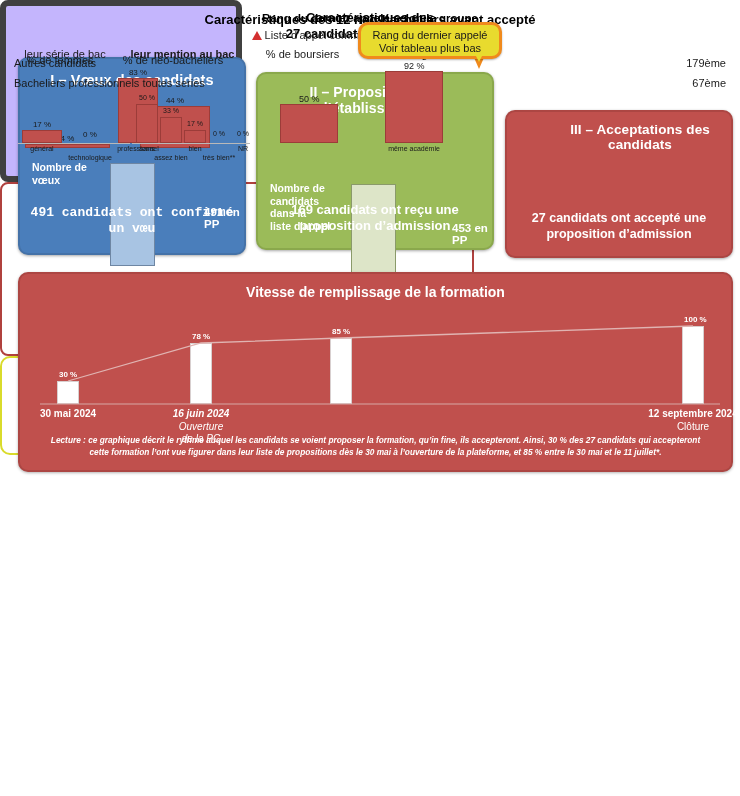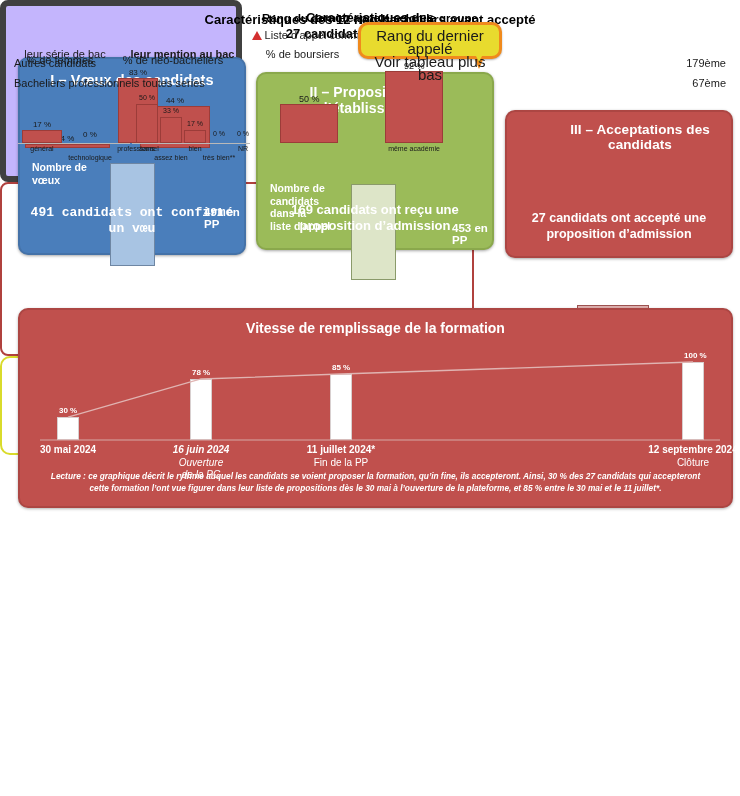--- a/index.html
+++ b/index.html
@@ -110,21 +110,21 @@
   
   #callout {
     position: absolute;
     left: 358px; top: 22px; width: 144px; height: 37px;
     background: #E8DB2E;
     border: 3px solid #F08A1C;
     border-radius: 10px;
     box-sizing: border-box;
     text-align: center;
     color: #1a1a1a;
-    font-size: 15px;
+    font-size: 11px;
     line-height: 13px;
     padding-top: 4px;
     box-shadow: 0 1px 2px rgba(0,0,0,0.3);
     z-index: 8;
   }
   #callout-tail {
     position: absolute;
     left: 472px; top: 53px;
     width: 0; height: 0;
     border-left: 7px solid transparent;
@@ -141,21 +141,20 @@
     border-top: 10px solid #E8DB2E;
     z-index: 9;
   }
 
   
   #panel-timeline {
     left: 18px; top: 272px; width: 715px; height: 200px;
     background: #C0504D;
     border: 2px solid #AC4643;
     box-shadow: 0 1px 3px rgba(0,0,0,0.3);
-    margin-top: 36px;
   }
   #timeline-title {
     position: absolute; left: 0; right: 0; top: 10px;
     text-align: center; color: #ffffff;
     font-weight: bold; font-size: 14px;
   }
   #timeline-plot {
     position: absolute;
     left: 0; top: 30px; width: 715px; height: 100px;
   }
@@ -334,21 +333,20 @@
   <div id="timeline-plot">
       <div class="tl-bar" style="left: 37px; width: 22px; height: 23px;"></div>
       <div class="tl-pct" style="left: 39px; top: 66px;">30 %</div>
       <div class="tl-xlabel" style="left: -32px; width: 160px; top: 104px;"><span class="tl-date">30 mai 2024</span></div>
       <div class="tl-bar" style="left: 170px; width: 22px; height: 61px;"></div>
       <div class="tl-pct" style="left: 172px; top: 28px;">78 %</div>
       <div class="tl-xlabel" style="left: 101px; width: 160px; top: 104px; font-style: italic;"><span class="tl-date">16 juin 2024</span><span>Ouverture
 de la PC</span></div>
       <div class="tl-bar" style="left: 310px; width: 22px; height: 66px;"></div>
       <div class="tl-pct" style="left: 312px; top: 23px;">85 %</div>
-      <div class="tl-xlabel" style="left: 241px; width: 160px; top: 104px;"><span class="tl-date">11 juillet 2024*</span><span>Fin de la PP</span></div>
       <div class="tl-bar" style="left: 662px; width: 22px; height: 78px;"></div>
       <div class="tl-pct" style="left: 664px; top: 11px;">100 %</div>
       <div class="tl-xlabel" style="left: 593px; width: 160px; top: 104px;"><span class="tl-date">12 septembre 2024</span><span>Clôture</span></div>
       <svg width="715" height="105" style="position: absolute; left: 0px; top: 0px;">
         <line x1="20" y1="100" x2="700" y2="100" stroke="#d6a8a6" stroke-width="1"></line>
         <polyline points="48,77 181,39 321,34 673,22" fill="none" stroke="#e0b4b2" stroke-width="1.3"></polyline>
       </svg>
     </div>
   <div id="timeline-note">Lecture : ce graphique décrit le rythme auquel les candidats se voient proposer la formation, qu’in fine, ils accepteront. Ainsi, 30 % des 27 candidats qui accepteront cette formation l’ont vue figurer dans leur liste de propositions dès le 30 mai à l’ouverture de la plateforme, et 85 % entre le 30 mai et le 11 juillet*.</div>
 </div>

